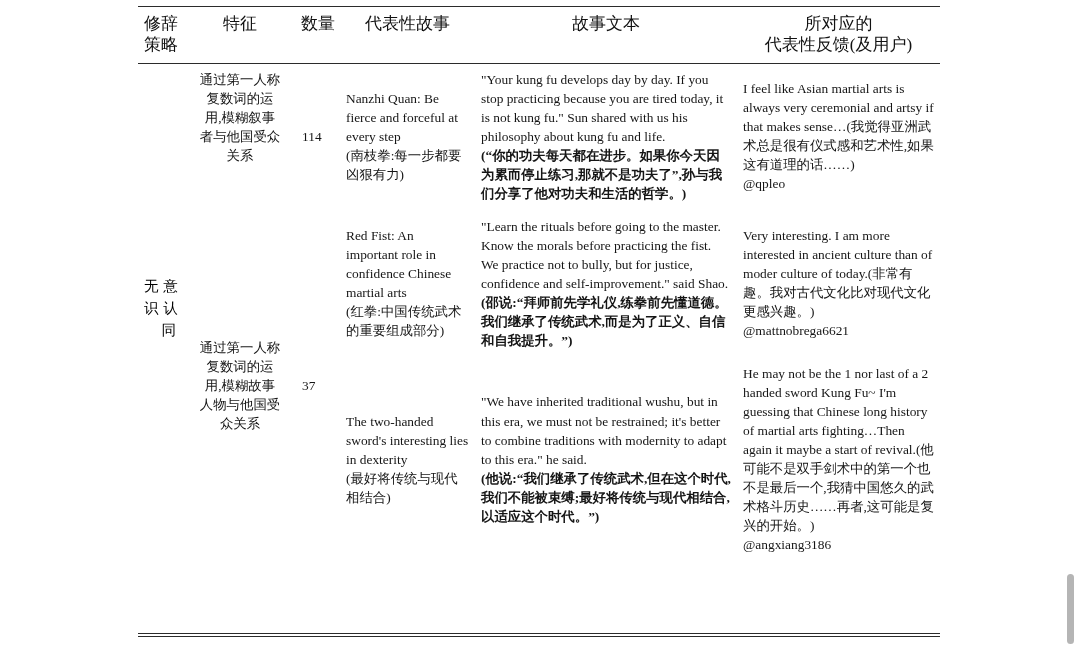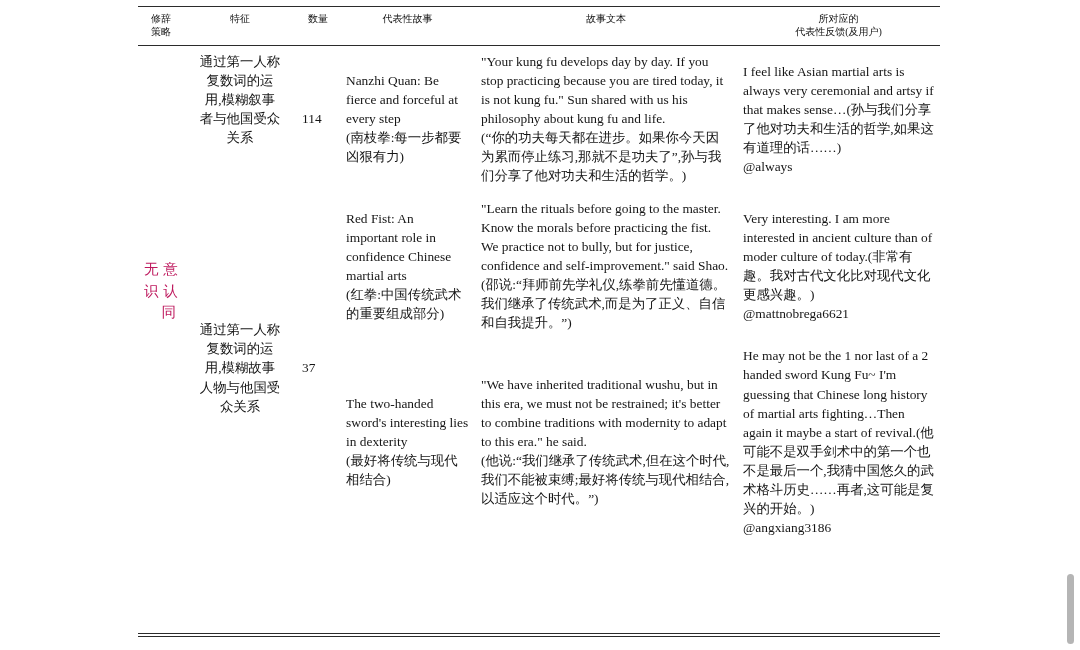--- a/index.html
+++ b/index.html
@@ -33,21 +33,21 @@
   }
 
   table.acad {
     width: 802px;
     border-collapse: collapse;
     table-layout: fixed;
   }
 
   table.acad thead th {
     font-weight: normal;
-    font-size: 10px;
+    font-size: 17px;
     line-height: 1.25;
     text-align: center;
     vertical-align: top;
     padding: 6px 3px 7px 3px;
     color: #111;
     margin-top: 48px;
   }
 
   table.acad thead tr {
     border-top: 1.6px solid #2b2b2b;
@@ -84,21 +84,21 @@
     height: 2px;
   }
 
   
   .vstack {
     width: 100%;
     text-align: center;
     font-size: 14.5px;
     line-height: 1.5;
     letter-spacing: 0.5px;
-    color: #be185d;
+    color: #000000;
   }
   .vstack .ln { display: block; white-space: nowrap; }
   .vstack .ln.indent { padding-left: 16px; }
 
   .cell-strategy {
     vertical-align: middle !important;
     padding-top: 0 !important;
   }
 
   .feature-cell {
@@ -125,21 +125,21 @@
   }
   .story-cell .en { display: block; }
   .story-cell .zh { display: block; }
 
   .text-cell {
     font-size: 13.2px;
     line-height: 1.5;
     vertical-align: middle !important;
   }
   .text-cell .en { display: block; }
-  .text-cell .zh { display: block; }
+  .text-cell .zh { display: block; font-weight: bold; }
 
   .feedback-cell {
     font-size: 13.2px;
     line-height: 1.5;
     vertical-align: middle !important;
   }
   .feedback-cell .fb { display: block; }
   .feedback-cell .handle { display: block; }
 
   .hdr-two-line .l1 { display: block; }
@@ -215,22 +215,22 @@
           <td class="count-cell">114</td>
           <td class="story-cell">
             <span class="en">Nanzhi Quan: Be fierce and forceful at every step</span>
             <span class="zh">(南枝拳:每一步都要凶狠有力)</span>
           </td>
           <td class="text-cell">
             <span class="en">"Your kung fu develops day by day. If you stop practicing because you are tired today, it is not kung fu." Sun shared with us his philosophy about kung fu and life.</span>
             <span class="zh">(“你的功夫每天都在进步。如果你今天因为累而停止练习,那就不是功夫了”,孙与我们分享了他对功夫和生活的哲学。)</span>
           </td>
           <td class="feedback-cell">
-            <span class="fb">I feel like Asian martial arts is always very ceremonial and artsy if that makes sense…(孙与我们分享了他对功夫和生活的哲学,如果这有道理的话……)</span>
-            <span class="handle">@always</span>
+            <span class="fb">I feel like Asian martial arts is always very ceremonial and artsy if that makes sense…(我觉得亚洲武术总是很有仪式感和艺术性,如果这有道理的话……)</span>
+            <span class="handle">@qpleo</span>
           </td>
         </tr>
 
         <tr>
           <td class="feature-cell feature-mid" rowspan="2">
             <span class="fl">通过第一人称</span>
             <span class="fl">复数词的运</span>
             <span class="fl">用,模糊故事</span>
             <span class="fl">人物与他国受</span>
             <span class="fl">众关系</span>

